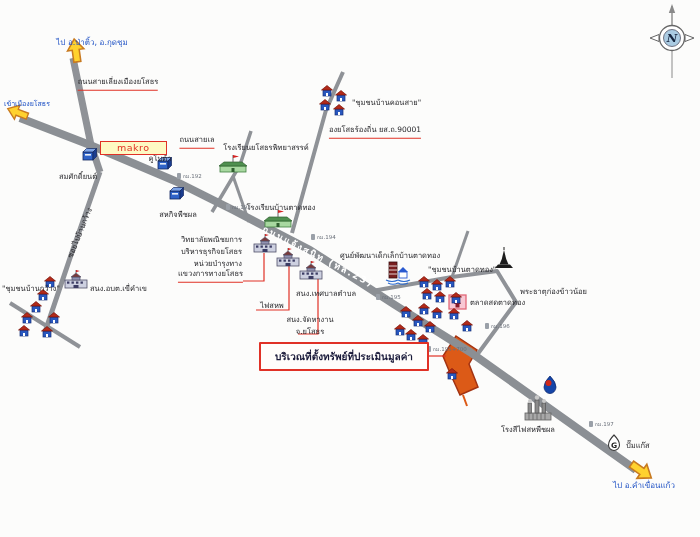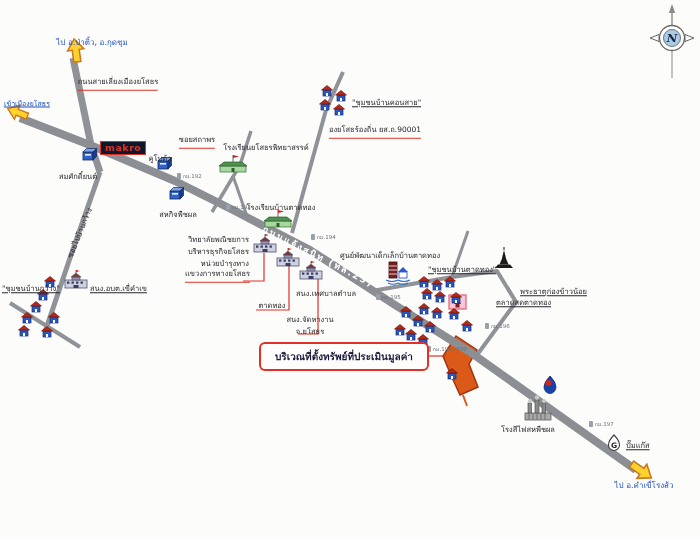--- a/index.html
+++ b/index.html
@@ -2,34 +2,34 @@
 <html><head>
 <meta charset="utf-8">
 <style>
   html,body{margin:0;padding:0;background:#e8e8e8;}
   #stage{position:relative;width:700px;height:537px;background:#fcfcfb;overflow:hidden;
          font-family:"DejaVu Sans","Liberation Sans",sans-serif;}
   #mapsvg{position:absolute;left:0;top:0;}
   #labels{position:absolute;left:0;top:0;width:700px;height:537px;}
   .lbl{position:absolute;white-space:nowrap;font-size:7.5px;color:#26262a;line-height:1;
        transform:translate(-50%,-50%);}
-  .lbl.left{transform:translate(0,-50%);text-decoration:underline;}
-  .lbl.right{transform:translate(-100%,-50%);margin-left:7px;}
+  .lbl.left{transform:translate(0,-50%);}
+  .lbl.right{transform:translate(-100%,-50%);}
   .lbl.blue{color:#1c4fc4;}
   .lbl.white{color:#ffffff;font-weight:bold;}
   .lbl.underline{border-bottom:1.3px solid #e03126;padding-bottom:4px;}
   .km{position:absolute;display:flex;align-items:flex-end;font-size:5.5px;color:#6a707a;
       transform:translate(0,-50%);line-height:1;}
   .km .km-i{display:inline-block;width:4px;height:6px;background:#9aa0a8;border-radius:1px;
       margin-right:1.5px;}
   #property-box{position:absolute;left:259px;top:342px;width:166px;height:25px;
-      border:2px solid #e03126;border-radius:6px;background:#fffdfb;display:flex;
+      border:2px solid #e03126;border-radius:1px;background:#fffdfb;display:flex;
       align-items:center;justify-content:center;font-size:10px;font-weight:bold;color:#181838;}
-  #makro-box{position:absolute;left:100px;top:141px;border:1.5px solid #e03126;background:#0f172a;
-      color:#e03126;font-weight:bold;font-size:9.5px;letter-spacing:.5px;padding:1px 4px;line-height:1.1;}
+  #makro-box{position:absolute;left:100px;top:141px;border:1.5px solid #e03126;background:#fef9c3;
+      color:#e03126;font-weight:normal;font-size:9.5px;letter-spacing:.5px;padding:1px 16px;line-height:1.1;}
 </style>
 </head>
 <body>
 
 <div id="stage">
 
 <svg id="mapsvg" width="700" height="537" viewBox="0 0 700 537">
   <defs>
     <g id="arrow">
       <polygon points="0,-12 7.5,-2 3.2,-2 3.2,9 -3.2,9 -3.2,-2 -7.5,-2" fill="#ffd22e" stroke="#c87a20" stroke-width="1.4"></polygon>
@@ -193,46 +193,46 @@
     <circle r="12.5" fill="#ffffff" stroke="#666" stroke-width="1.3"></circle>
     <circle r="8.5" fill="#aacbe2" stroke="#556" stroke-width="0.8"></circle>
     <text id="compass-n" x="0" y="4" text-anchor="middle" font-family="DejaVu Serif, serif" font-style="italic" font-weight="bold" font-size="11.5" fill="#16243e">N</text>
   </g>
 </svg>
 
 <div id="labels">
       <div class="lbl blue" style="left: 92px; top: 43px; font-size: 8px;">ไป อ.ป่าติ้ว, อ.กุดชุม</div>
       <div class="lbl left blue" style="left: 4px; top: 104px; font-size: 7px;">เข้าเมืองยโสธร</div>
       <div class="lbl underline" style="left: 118px; top: 84px;">ถนนสายเลี่ยงเมืองยโสธร</div>
-      <div class="lbl underline" style="left: 197px; top: 142px;">ซอยสถาพร</div>
+      <div class="lbl underline" style="left: 197px; top: 142px;">ถนนสายเล</div>
       <div class="lbl underline" style="left: 375px; top: 132px;">องยโสธร้องถิ่น ยส.ถ.90001</div>
       <div class="lbl" style="left: 266px; top: 148px;">โรงเรียนยโสธรพิทยาสรรค์</div>
       <div class="lbl left" style="left: 352px; top: 103px;">"ชุมชนบ้านคอนสาย"</div>
       <div class="lbl" style="left: 78px; top: 177px;">สมศักดิ์ยนต์</div>
       <div class="lbl" style="left: 160px; top: 159px;">คูโบต้า</div>
       <div class="lbl" style="left: 178px; top: 215px;">สหกิจพืชผล</div>
       <div class="lbl" style="left: 281px; top: 208px;">โรงเรียนบ้านตาดทอง</div>
       <div class="lbl right" style="left: 242px; top: 240px;">วิทยาลัยพณิชยการ</div>
       <div class="lbl right" style="left: 242px; top: 252px;">บริหารธุรกิจยโสธร</div>
       <div class="lbl right" style="left: 242px; top: 264px;">หน่วยบำรุงทาง</div>
       <div class="lbl right underline" style="left: 243px; top: 276px;">แขวงการทางยโสธร</div>
       <div class="lbl left" style="left: 2px; top: 289px;">"ชุมชนบ้านกว้าง"</div>
       <div class="lbl left" style="left: 90px; top: 289px;">สนง.อบต.เขื่คำเข</div>
       <div class="lbl" style="left: 80px; top: 233px; transform: translate(-50%, -50%) rotate(-68deg);">ซอยไปบ้านกว้าง</div>
       <div class="lbl" style="left: 282px; top: 294px; margin-left: 44px;">สนง.เทศบาลตำบล</div>
-      <div class="lbl" style="left: 272px; top: 306px;">ตาดทอง</div>
+      <div class="lbl" style="left: 272px; top: 306px;">ไฟสหพ</div>
       <div class="lbl" style="left: 310px; top: 320px;">สนง.จัดหางาน</div>
       <div class="lbl" style="left: 310px; top: 332px;">จ.ยโสธร</div>
       <div class="lbl" style="left: 390px; top: 256px;">ศูนย์พัฒนาเด็กเล็กบ้านตาดทอง</div>
       <div class="lbl left" style="left: 428px; top: 270px;">"ชุมชนบ้านตาดทอง"</div>
       <div class="lbl left" style="left: 520px; top: 272px; margin-top: 20px;">พระธาตุก่องข้าวน้อย</div>
-      <div class="lbl left" style="left: 496px; top: 303px;">ตลาดสดตาดทอง</div>
+      <div class="lbl left" style="left: 470px; top: 303px;">ตลาดสดตาดทอง</div>
       <div class="lbl" style="left: 528px; top: 430px;">โรงสีไฟสหพืชผล</div>
       <div class="lbl left" style="left: 626px; top: 446px;">ปั๊มแก๊ส</div>
-      <div class="lbl blue" style="left: 644px; top: 486px; font-size: 8px;">ไป อ.คำเขื่โรงส้ว</div>
+      <div class="lbl blue" style="left: 644px; top: 486px; font-size: 8px;">ไป อ.คำเขื่อนแก้ว</div>
       <div class="lbl white" style="left: 318px; top: 257px; font-size: 9px; letter-spacing: 2px; transform: translate(-50%, -50%) rotate(27deg);">ถนนแจ้งสนิท (ทล.23)</div>
       <div class="km" style="left: 177px; top: 176px;">
         <span class="km-i"></span>
         <span>กม.192</span>
       </div>
       <div class="km" style="left: 226px; top: 207px;">
         <span class="km-i"></span>
         <span>กม.193</span>
       </div>
       <div class="km" style="left: 311px; top: 237px;">

